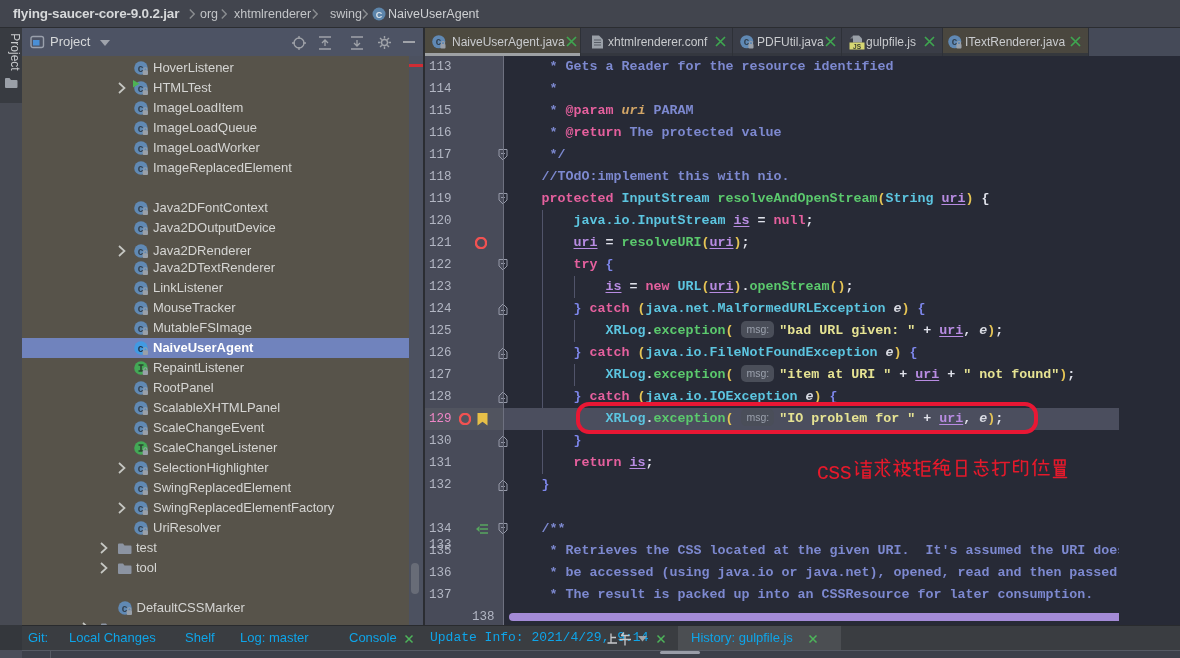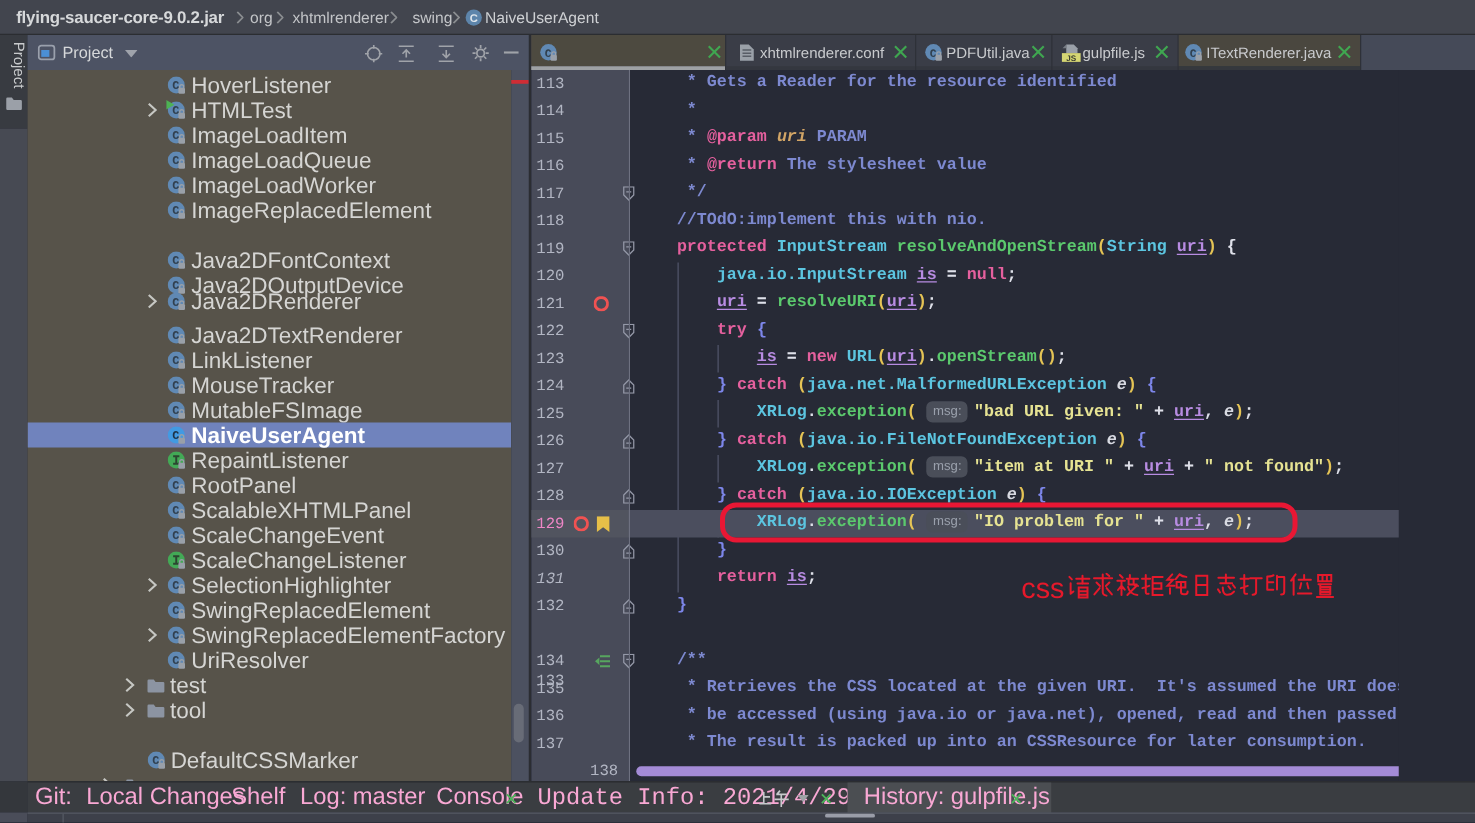--- a/index.html
+++ b/index.html
@@ -12,21 +12,21 @@
 
 #strip1 { position:absolute; left:0; top:28px; width:22px; height:75px; background:#383b41; }
 #strip2 { position:absolute; left:0; top:103px; width:22px; height:522px; background:#474a53; }
 #strip3 { position:absolute; left:0; top:625px; width:22px; height:25px; background:#34373c; }
 #strip4 { position:absolute; left:0; top:650px; width:22px; height:8px; background:#4a4d59; }
 #vproj { position:absolute; left:-17px; top:41px; width:56px; height:22px; transform:rotate(90deg); font-size:12px; color:#c9cbcd; text-align:center; }
 
 #phead { position:absolute; left:22px; top:28px; width:402px; height:28px; background:#4d5364; }
 
 #tree { position:absolute; left:22px; top:56px; width:387px; height:569px; background:#57534a; overflow:hidden; }
-.trow { position:absolute; left:0; width:387px; height:20px; line-height:20px; font-size:18px; color:#d5d5d3; white-space:nowrap;padding-left:47px; }
+.trow { position:absolute; left:0; width:387px; height:20px; line-height:20px; font-size:13px; color:#d5d5d3; white-space:nowrap;padding-left:47px; }
 .trow .lbl { position:absolute; top:0; }
 .sel { background:#7083bd; color:#ffffff; font-weight:bold; }
 #ptrack { position:absolute; left:409px; top:56px; width:15px; height:569px; background:#4c5160; }
 #pthumb { position:absolute; left:411px; top:563px; width:8px; height:31px; background:#686c77; border-radius:4px; }
 #reddash { position:absolute; left:409px; top:64px; width:14px; height:3px; background:#cf2d35; }
 #pborder { position:absolute; left:423px; top:28px; width:2px; height:630px; background:#2b2d32; }
 
 #tabbar { position:absolute; left:425px; top:28px; width:755px; height:28px; background:#3a3d47; }
 #tabbar .txt { position:absolute; top:0; height:28px; line-height:28px; font-size:12px; color:#c9cbce; white-space:nowrap; }
 .tsep { position:absolute; top:0; width:1px; height:28px; background:#2e3138; }
@@ -50,21 +50,21 @@
 .s { color:#e6e393; } 
 .p { color:#e5c455; } 
 .b { color:#7d86ea; } 
 .i { font-style:italic; color:#d8dae2; }
 .o { font-style:italic; color:#d2a566; }
 .inlay { display:inline-block; font-family:"Liberation Sans",sans-serif; font-weight:normal; font-size:10.5px; letter-spacing:0; line-height:14px; padding:1px 5px 2px 5px; border-radius:5px; background:#4a4e59; color:#9aa0ac; margin:0 5px 0 8px; vertical-align:1px; }
 #redbox { position:absolute; left:151px; top:346px; width:462px; height:32px; border:4px solid #e81734; border-radius:13px; }
 #hscroll { position:absolute; left:84px; top:557px; width:675px; height:8px; background:#a48bd7; border-radius:4px; }
 
 #botbar { position:absolute; left:22px; top:625px; width:1158px; height:25px; background:#3a3d41; border-top:1px solid #292b2e; }
-#botbar .bt { position:absolute; top:0; height:25px; line-height:24px; font-size:19px; color:#f9a8d4; white-space:nowrap; }
+#botbar .bt { position:absolute; top:0; height:25px; line-height:24px; font-size:13px; color:#0ea5e9; white-space:nowrap; }
 #histtab { position:absolute; left:656px; top:0; width:163px; height:25px; background:#4b4e52; }
 #botstrip { position:absolute; left:22px; top:650px; width:1158px; height:8px; background:#3d404a; border-top:1px solid #565a64; }
 </style></head>
 <body>
 <div id="topbar">
   <span class="bc" style="left:13px; font-weight:bold; font-size:13.5px; letter-spacing:-0.2px; color:#d6d8da;">flying-saucer-core-9.0.2.jar</span>
   <svg class="chev" style="left:189px;" viewBox="0 0 6 10">
       <path d="M0.8,0.5 L5.2,5 L0.8,9.5" stroke="#8a8d90" stroke-width="1.4" fill="none"></path>
     </svg>
   <span class="bc" style="left:200px;">org</span>
@@ -196,21 +196,21 @@
         <use href="#cls"></use>
       </svg>
       <span class="lbl" style="left:131px;">Java2DFontContext</span>
     </div>
 <div class="trow" style="top:161.5px;">
       <svg class="abs" style="left:112px;top:3px;" width="15" height="15">
         <use href="#cls"></use>
       </svg>
       <span class="lbl" style="left:131px;">Java2DOutputDevice</span>
     </div>
-<div class="trow" style="top:175px;">
+<div class="trow" style="top:185px;">
       <svg class="abs" style="left:96px;top:4px;" width="8" height="12">
         <use href="#arr"></use>
       </svg>
       <svg class="abs" style="left:112px;top:3px;" width="15" height="15">
         <use href="#cls"></use>
       </svg>
       <span class="lbl" style="left:131px;">Java2DRenderer</span>
     </div>
 <div class="trow" style="top:201.5px;">
       <svg class="abs" style="left:112px;top:3px;" width="15" height="15">
@@ -338,20 +338,21 @@
 <div id="ptrack"></div>
 <div id="pthumb"></div>
 <div id="reddash"></div>
 <div id="pborder"></div>
 <div id="tabbar">
   <div id="tab1bg"></div>
     <div id="tab1ul"></div>
   <svg class="abs" style="left:7px;top:7px;" width="14" height="14" viewBox="0 0 14.5 14.5">
       <use href="#cls"></use>
     </svg>
+  <span class="txt" style="left:27px;">NaiveUserAgent.java</span>
   <svg class="closex" style="left:140px;" viewBox="0 0 13 13">
       <path d="M2,2 L11,11 M11,2 L2,11" stroke="#3fa650" stroke-width="1.7"></path>
     </svg>
   <div class="tsep" style="left:155px;"></div>
   <div class="abs" style="left:156px;top:25px;width:507px;height:3px;background:#34373f;"></div>
   <svg class="abs" style="left:166px;top:7px;" width="13" height="14" viewBox="0 0 13 14">
       <path d="M1,0.5 h7 l4,4 v9 h-11 z" fill="#9aa0a8"></path>
       <path d="M3,5 h7 M3,7.5 h7 M3,10 h7" stroke="#585d66" stroke-width="1.2"></path>
     </svg>
   <span class="txt" style="left:183px;">xhtmlrenderer.conf</span>
@@ -402,21 +403,21 @@
     <div class="lnum" style="top:154px;">120</div>
     <div class="lnum" style="top:176px;">121</div>
     <div class="lnum" style="top:198px;">122</div>
     <div class="lnum" style="top:220px;">123</div>
     <div class="lnum" style="top:242px;">124</div>
     <div class="lnum" style="top:264px;">125</div>
     <div class="lnum" style="top:286px;">126</div>
     <div class="lnum" style="top:308px;">127</div>
     <div class="lnum" style="top:330px;">128</div>
     <div class="lnum" style="top:374px;">130</div>
-    <div class="lnum" style="top:396px;font-style:italic;">131</div>
+    <div class="lnum" style="top:396px;">131</div>
     <div class="lnum" style="top:418px;">132</div>
     <div class="lnum" style="top:440px;margin-top:38px;">133</div>
     <div class="lnum" style="top:462px;">134</div>
     <div class="lnum" style="top:484px;">135</div>
     <div class="lnum" style="top:506px;">136</div>
     <div class="lnum" style="top:528px;">137</div>
     <div class="lnum" style="top:550px;margin-left:43px;">138</div>
     <svg class="abs" style="left:73px;top:93px;" width="10" height="12">
         <path d="M1,0.5 h8 v6.5 l-4,4 l-4,-4 z" stroke="#9599a8" fill="none"></path>
         <path d="M3,4.5 h4" stroke="#9599a8"></path>
@@ -473,21 +474,21 @@
   <div class="abs" style="left:116.5px;top:154px;width:1px;height:264px;background:#51546a;"></div>
   <div class="abs" style="left:148.5px;top:220px;width:1px;height:22px;background:#51546a;"></div>
   <div class="abs" style="left:148.5px;top:264px;width:1px;height:22px;background:#51546a;"></div>
   <div class="abs" style="left:148.5px;top:308px;width:1px;height:22px;background:#51546a;"></div>
   <div class="abs" style="left:148.5px;top:352px;width:1px;height:22px;background:#51546a;"></div>
   <div id="band129"></div>
   <div id="code">
 <div><span class="c">     * Gets a Reader for the resource identified</span></div>
 <div><span class="c">     *</span></div>
 <div><span class="c">     * </span><span class="k">@param</span><span class="c"> </span><span class="o">uri</span><span class="c"> PARAM</span></div>
-<div><span class="c">     * </span><span class="k">@return</span><span class="c"> The stylesheet value</span></div>
+<div><span class="c">     * </span><span class="k">@return</span><span class="c"> The protected value</span></div>
 <div><span class="c">     */</span></div>
 <div><span class="c">    //TOdO:implement this with nio.</span></div>
 <div>    <span class="k">protected</span> <span class="t">InputStream</span> <span class="m">resolveAndOpenStream</span><span class="p">(</span><span class="t">String</span> <span class="f">uri</span><span class="p">)</span> {</div>
 <div>        <span class="t">java.io.InputStream</span> <span class="f">is</span> = <span class="k">null</span>;</div>
 <div>        <span class="f">uri</span> = <span class="m">resolveURI</span><span class="p">(</span><span class="f">uri</span><span class="p">)</span>;</div>
 <div>        <span class="k">try</span> <span class="b">{</span></div>
 <div>            <span class="f">is</span> = <span class="k">new</span> <span class="t">URL</span><span class="p">(</span><span class="f">uri</span><span class="p">)</span>.<span class="m">openStream</span><span class="p">()</span>;</div>
 <div>        <span class="b">}</span> <span class="k">catch</span> <span class="p">(</span><span class="t">java.net.MalformedURLException</span> <span class="i">e</span><span class="p">)</span> <span class="b">{</span></div>
 <div>            <span class="t">XRLog</span>.<span class="m">exception</span><span class="p">(</span><span class="inlay">msg:</span><span class="s">"bad URL given: "</span> + <span class="f">uri</span>, <span class="i">e</span><span class="p">)</span>;</div>
 <div>        <span class="b">}</span> <span class="k">catch</span> <span class="p">(</span><span class="t">java.io.FileNotFoundException</span> <span class="i">e</span><span class="p">)</span> <span class="b">{</span></div>

